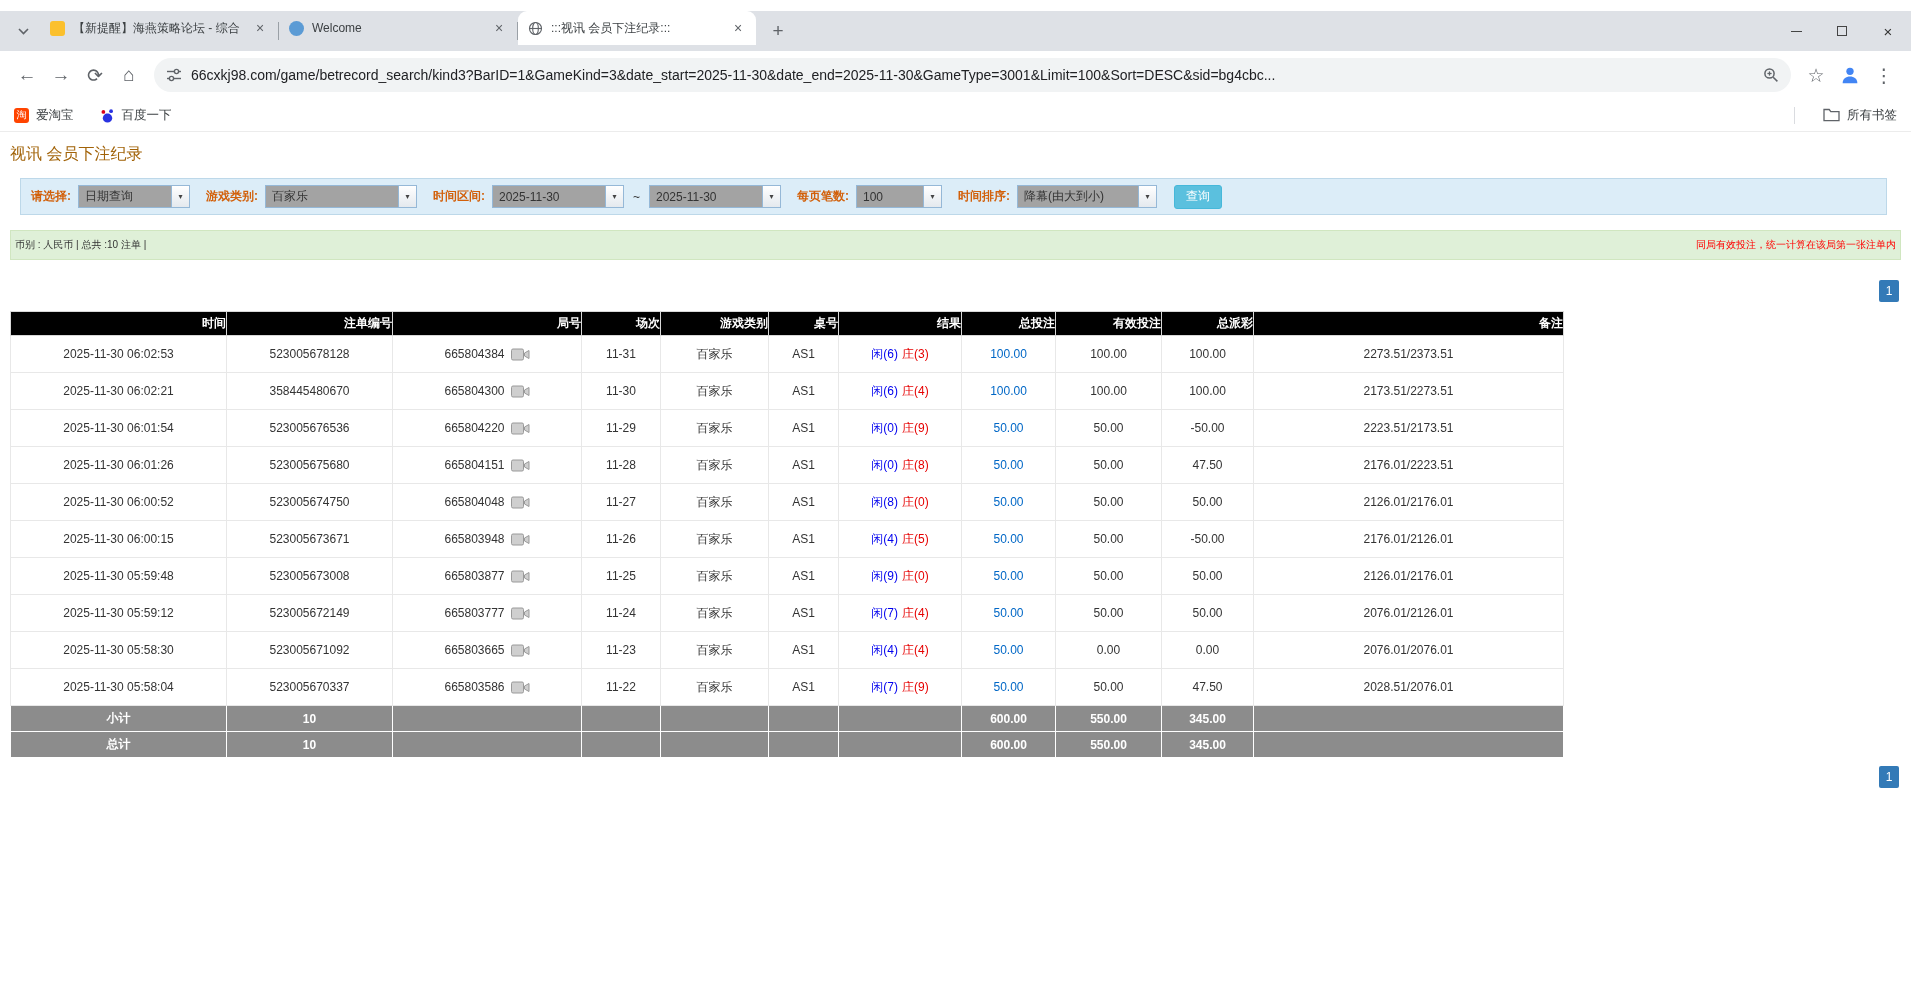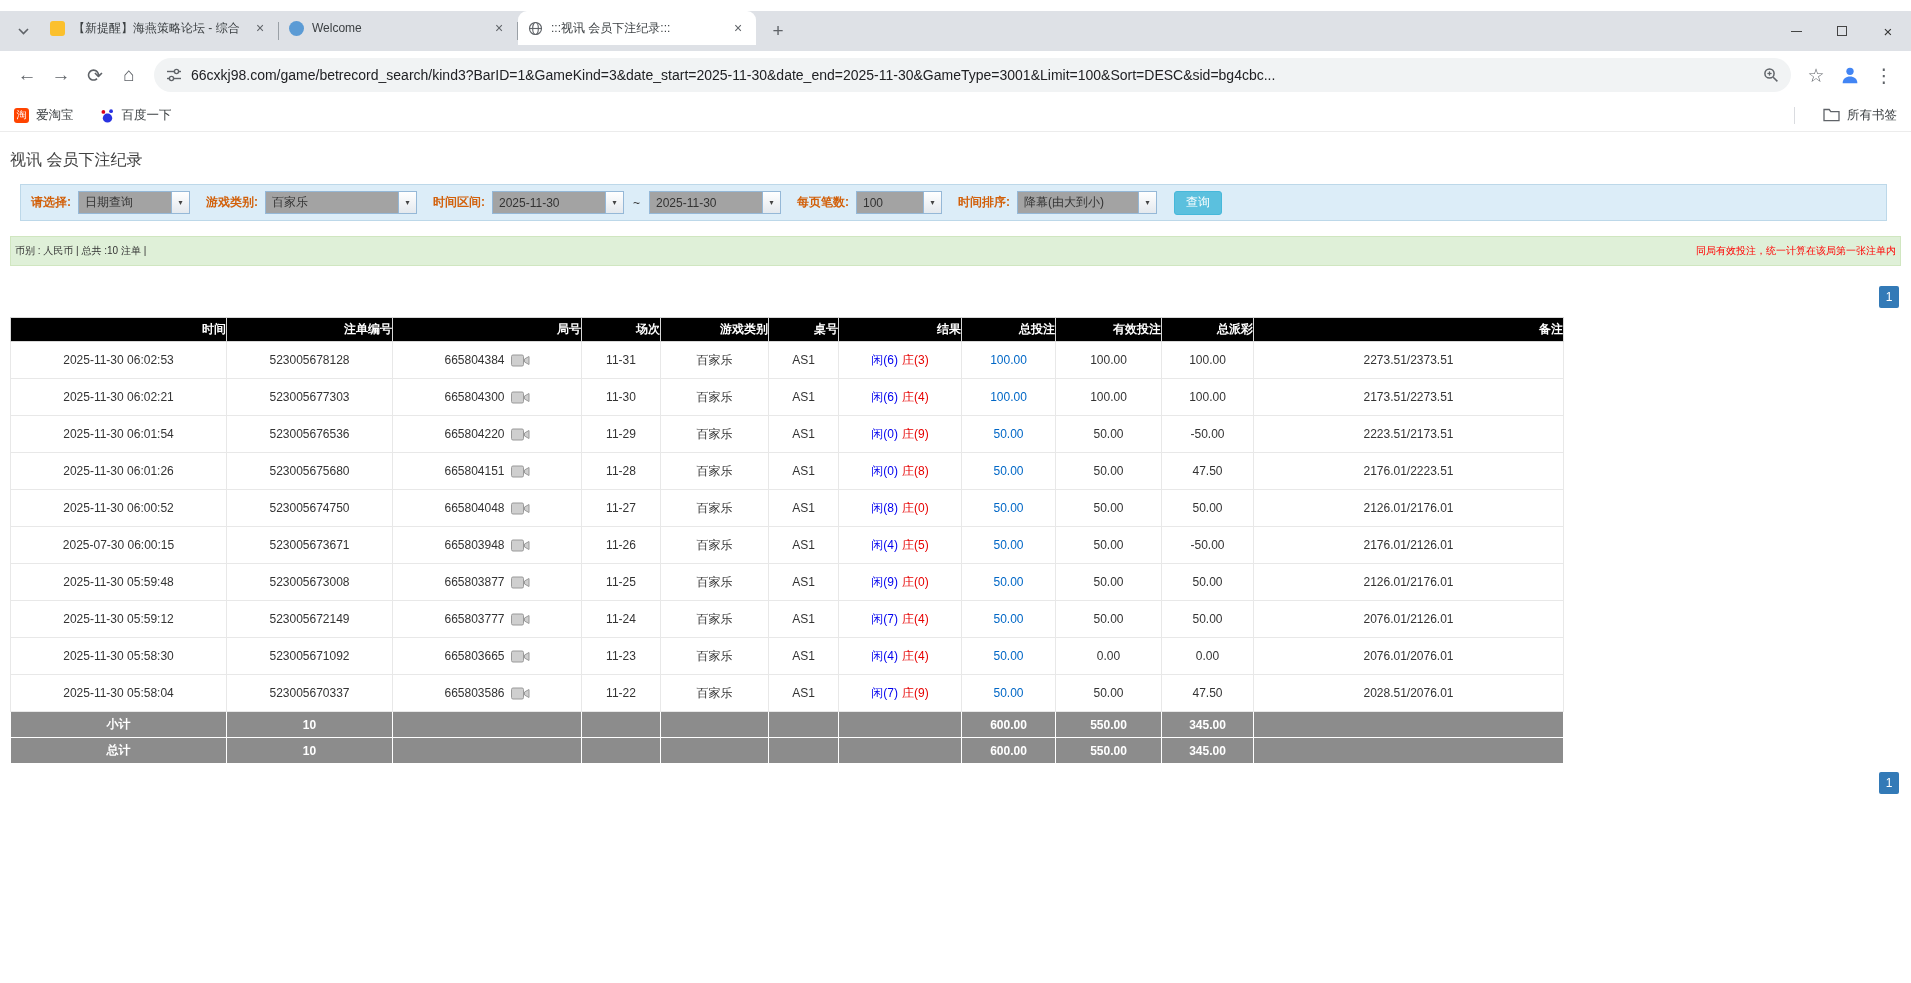--- a/index.html
+++ b/index.html
@@ -37,21 +37,21 @@
 
   .bookmarks { height:33px; background:#fff; border-bottom:1px solid #ececec; display:flex;
                align-items:center; padding:0 14px; gap:26px; font-size:12.5px; color:#3c4043; }
   .bookmark { display:flex; align-items:center; gap:7px; }
   .taobao-icon { width:15px; height:15px; background:#ff4400; border-radius:3px; color:#fff;
                  font-size:10px; display:inline-flex; align-items:center; justify-content:center; }
   .bm-right { margin-left:auto; display:flex; align-items:center; gap:22px; }
   .bm-sep { width:1px; height:17px; background:#dadce0; margin-right:6px; }
 
   
-  .page-title { margin:18px 0 0 10px; font-size:16px; font-weight:400; color:#404040; }
+  .page-title { margin:12px 0 0 10px; font-size:16px; font-weight:400; color:#a16207; }
 
   .filterbar { margin:13px 24px 0 20px; height:37px; background:var(--filter-bg,#dcedf8);
                border:1px solid #bdd8e9; display:flex; align-items:center; padding:0 10px;
                gap:7px; font-size:12px; }
   .flabel { color:var(--label-orange,#d2600a); font-weight:bold; margin-left:9px; white-space:nowrap; }
   .combo { height:23px; background:#a3a3a3; border:1px solid #95b8d7; display:flex; align-items:stretch; }
   .combo .val { flex:1; display:flex; align-items:center; padding:0 6px; color:#333; overflow:hidden; white-space:nowrap; }
   .combo .arrow { width:18px; border-left:1px solid #95b8d7; background:linear-gradient(#ffffff,#e4e9ee);
                   display:flex; align-items:center; justify-content:center; font-size:8px; color:#444; }
   .w112{width:112px} .w152{width:152px} .w132{width:132px} .w86{width:86px} .w140{width:140px}
@@ -293,21 +293,21 @@
           <td>百家乐</td>
           <td>AS1</td>
           <td><span class="player">闲(6)</span><span class="banker">庄(3)</span></td>
           <td><span class="betlink">100.00</span></td>
           <td>100.00</td>
           <td>100.00</td>
           <td>2273.51/2373.51</td>
         </tr>
         <tr>
           <td>2025-11-30 06:02:21</td>
-          <td>523005677303</td>
+          <td>358445480670</td>
           <td><span class="roundnum">665804300</span><span class="cam"><svg width="19" height="15" viewBox="0 0 19 15">
                 <rect x="0.5" y="2" width="12" height="11" rx="1.5" fill="#cfcfcf" stroke="#9a9a9a"></rect>
                 <path d="M13.5 6 18 3.5v8L13.5 9z" fill="#cfcfcf" stroke="#9a9a9a"></path>
               </svg></span></td>
           <td>11-30</td>
           <td>百家乐</td>
           <td>AS1</td>
           <td><span class="player">闲(6)</span><span class="banker">庄(4)</span></td>
           <td><span class="betlink">100.00</span></td>
           <td>100.00</td>
@@ -356,21 +356,21 @@
           <td>11-27</td>
           <td>百家乐</td>
           <td>AS1</td>
           <td><span class="player">闲(8)</span><span class="banker">庄(0)</span></td>
           <td><span class="betlink">50.00</span></td>
           <td>50.00</td>
           <td>50.00</td>
           <td>2126.01/2176.01</td>
         </tr>
         <tr>
-          <td>2025-07-30 06:00:15</td>
+          <td>2025-11-30 06:00:15</td>
           <td>523005673671</td>
           <td><span class="roundnum">665803948</span><span class="cam"><svg width="19" height="15" viewBox="0 0 19 15">
                 <rect x="0.5" y="2" width="12" height="11" rx="1.5" fill="#cfcfcf" stroke="#9a9a9a"></rect>
                 <path d="M13.5 6 18 3.5v8L13.5 9z" fill="#cfcfcf" stroke="#9a9a9a"></path>
               </svg></span></td>
           <td>11-26</td>
           <td>百家乐</td>
           <td>AS1</td>
           <td><span class="player">闲(4)</span><span class="banker">庄(5)</span></td>
           <td><span class="betlink">50.00</span></td>

